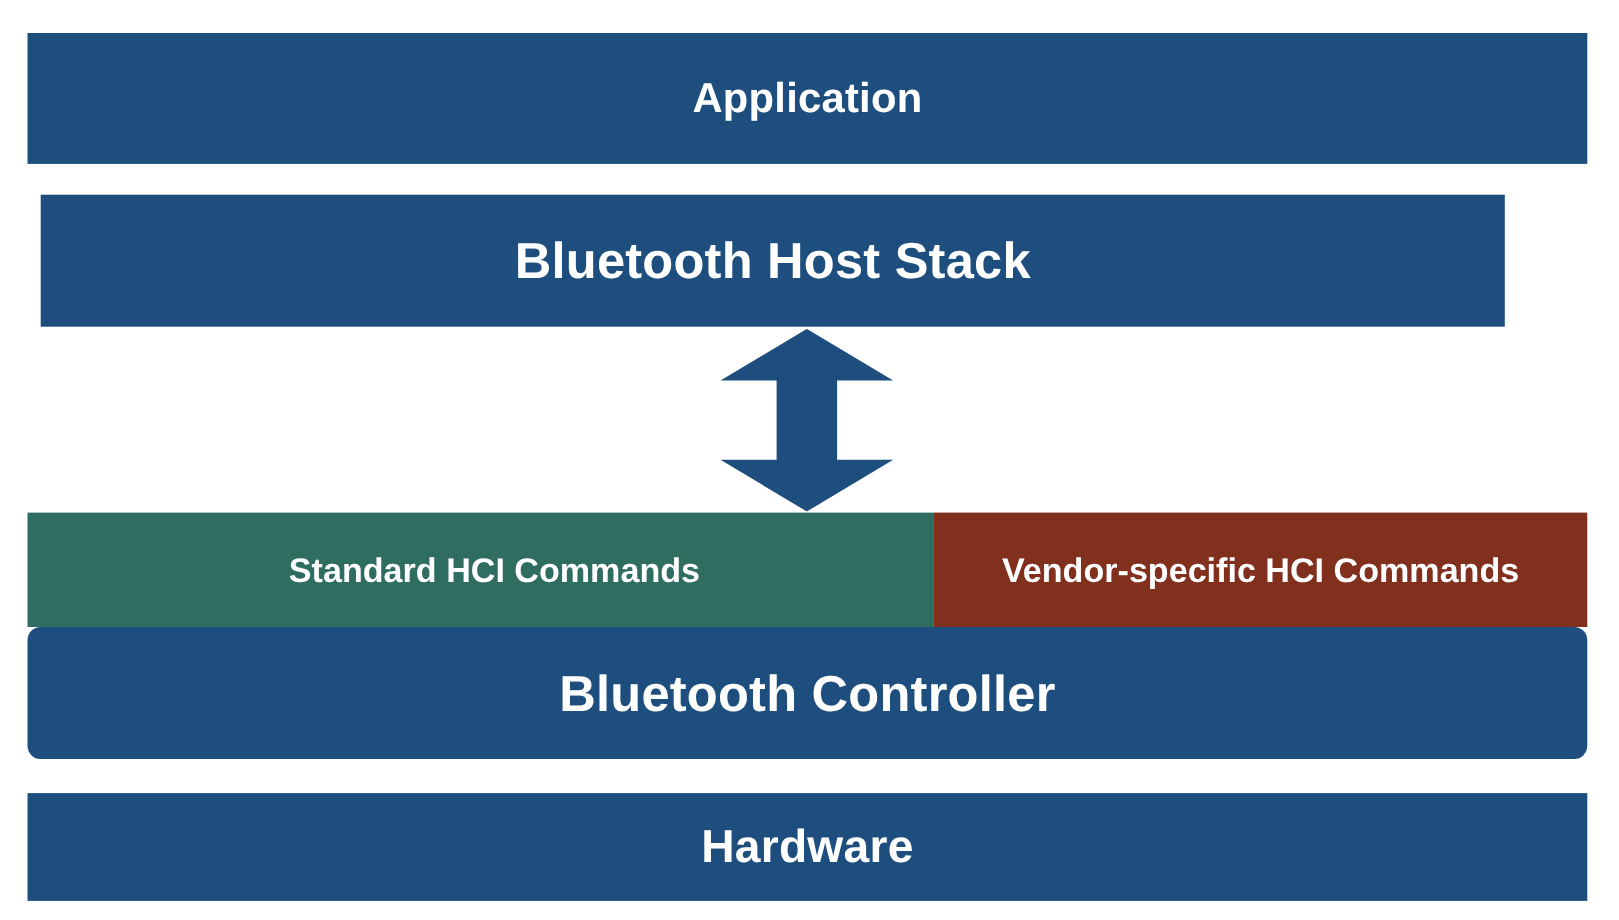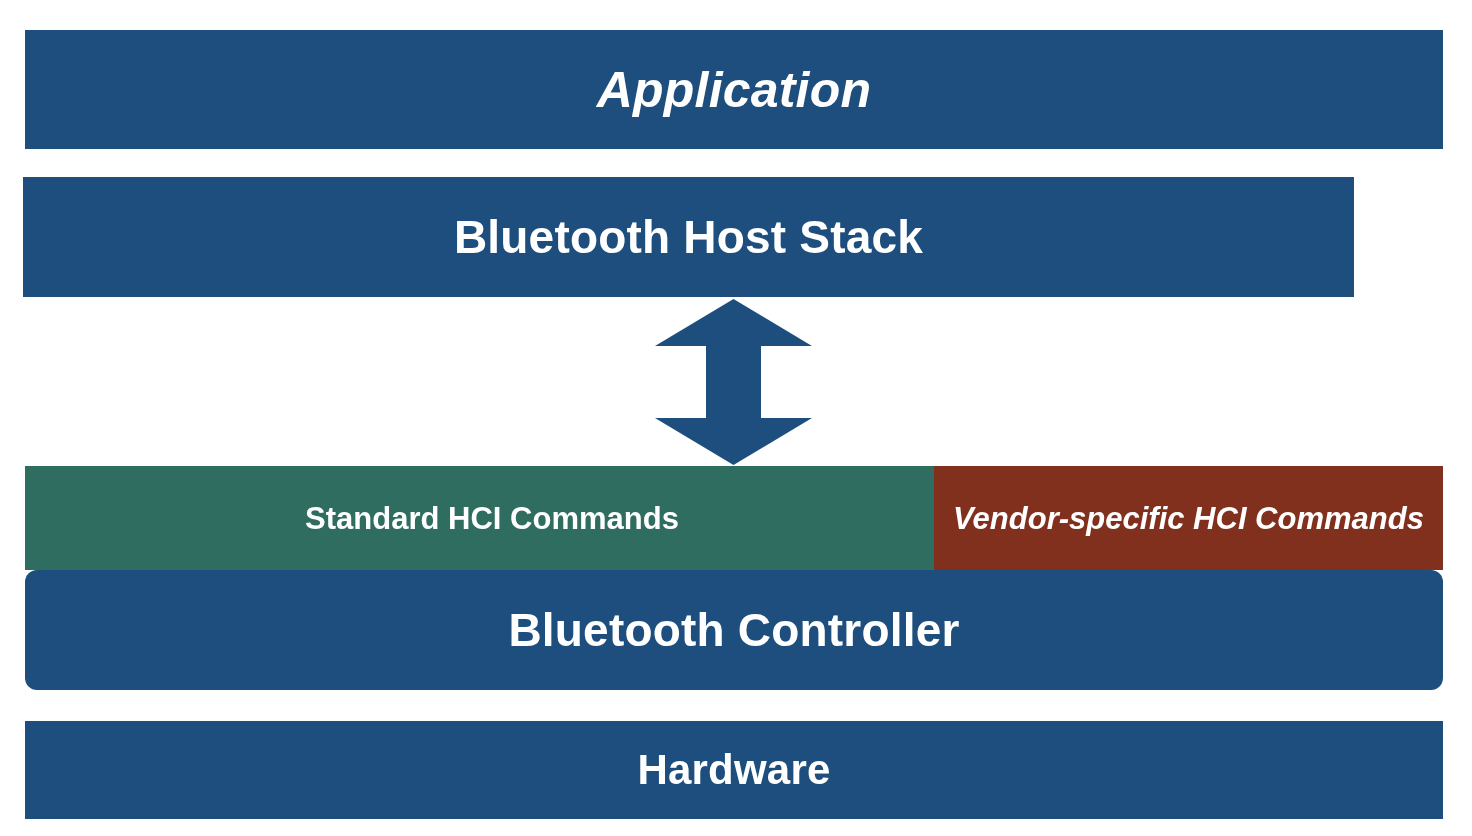--- a/index.html
+++ b/index.html
@@ -37,21 +37,21 @@
 
   
   .bar-application {
     left: 25px;
     top: 30px;
     width: 1418px;
     height: 119px;
     background: #1d4e7e;
   }
   .bar-host-stack {
-    left: 23px;
+    left: 37px;
     top: 177px;
     width: 1331px;
     height: 120px;
     background: #1d4e7e;
   }
   .bar-controller {
     left: 25px;
     top: 570px;
     width: 1418px;
     height: 120px;
@@ -70,45 +70,44 @@
   .hci-band {
     position: absolute;
     left: 25px;
     top: 466px;
     width: 1418px;
     height: 104px;
     display: flex;
   }
   .hci-standard {
     position: relative;
-    width: 909px;
+    width: 824px;
     height: 100%;
     background: #2f6d60;
     display: flex;
     align-items: center;
     justify-content: center;
     color: #ffffff;
     box-sizing: border-box;
     padding-left: 25px;
   }
   .hci-vendor {
     position: relative;
     flex: 1 1 auto;
     height: 100%;
     background: #80301d;
     display: flex;
     align-items: center;
     justify-content: center;
     color: #ffffff;
     box-sizing: border-box;
-    font-style: italic;
   }
 
   
-  .t-xl  { font-size: 50px; font-weight: 700; font-style: italic; }
+  .t-xl  { font-size: 38px; font-weight: 700; }
   .t-lg  { font-size: 46px; font-weight: 700; }
   .t-md  { font-size: 42px; font-weight: 700; }
   .t-sm  { font-size: 31px; font-weight: 700; }
 
   
   .arrow-wrap {
     position: absolute;
     left: 655px;
     top: 299px;
     width: 157px;

